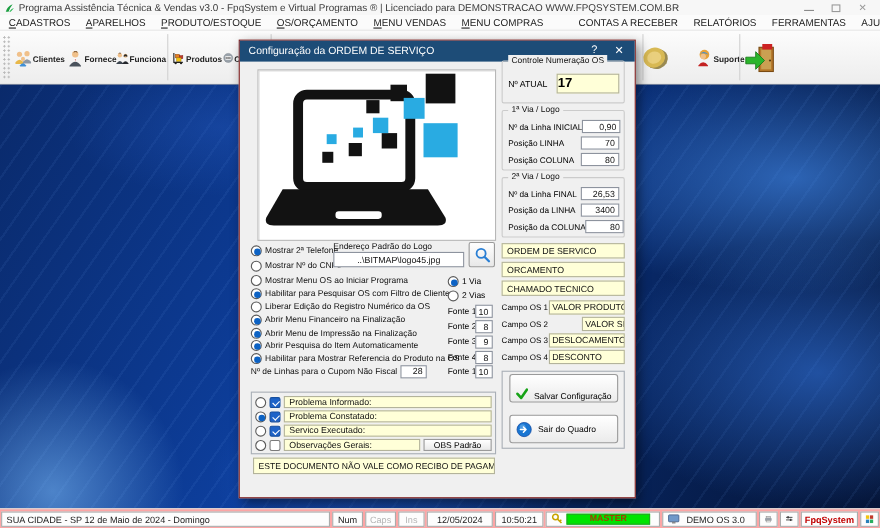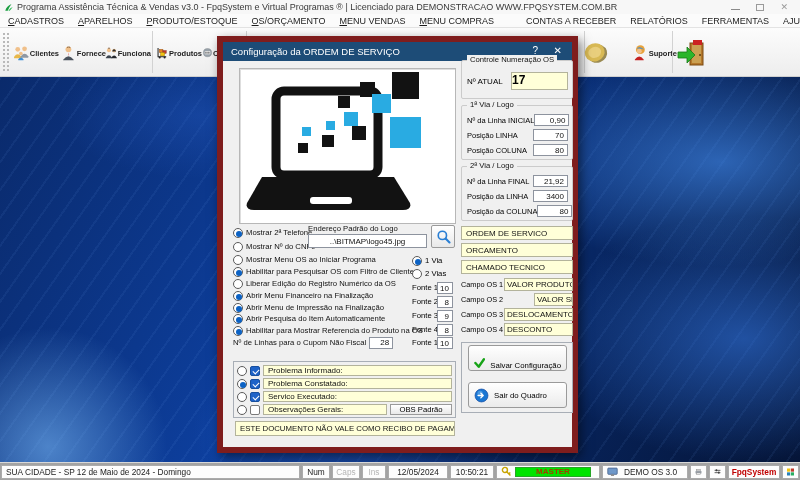--- a/index.html
+++ b/index.html
@@ -41,21 +41,21 @@
       radial-gradient(circle 170px at 6% 96%, rgba(130,195,255,.55), transparent 70%),
       radial-gradient(ellipse 320px 150px at 90% 22%, rgba(70,145,245,.6), transparent 70%),
       radial-gradient(ellipse 280px 170px at 93% 68%, rgba(55,125,235,.55), transparent 72%),
       radial-gradient(ellipse 240px 110px at 45% 92%, rgba(45,105,215,.45), transparent 70%),
       radial-gradient(ellipse 200px 90px at 25% 10%, rgba(40,95,200,.35), transparent 70%),
       repeating-linear-gradient(125deg, rgba(120,175,255,.07) 0 2px, transparent 2px 16px),
       linear-gradient(115deg,#0a2a6b 0%,#0d3f9e 40%,#072258 75%,#051538 100%); }
 
   
   .dialog { position:absolute; left:217px; top:36px; width:361px; height:417px;
-    background:#f0f0f0; border:6px solid #7f1d1d; box-shadow:3px 4px 10px rgba(0,0,0,.5); }
+    background:#f0f0f0; border:1px solid #7f1d1d; box-shadow:3px 4px 10px rgba(0,0,0,.5); }
   .dlg-title { position:absolute; left:0; top:0; right:0; height:19px; background:#1d4c77;
     color:#fff; font-size:9.5px; display:flex; align-items:center; padding:0 8px; }
   .dlg-title .dlg-help { position:absolute; right:34px; top:3px; font-size:10px; }
   .dlg-title .dlg-close { position:absolute; right:10px; top:3px; font-size:10px; }
 
   .laptop-panel { position:absolute; left:16px; top:26px; width:217px; height:156px;
     background:#fff; border:1px solid #b7b7b7; box-shadow:inset 1px 1px 0 #dedede; }
 
   .orow { position:absolute; left:10px; display:flex; align-items:center; gap:3px;
     font-size:7.7px; color:#111; white-space:nowrap; height:11px; }
@@ -113,21 +113,21 @@
   .campo-row .yfield { flex:1; height:13px; padding:0 2px; }
 
   .btn-panel { position:absolute; left:238px; top:300px; width:112px; height:71px;
     border:1px solid #a8aeb6; background:#f0f0f0; }
   .dlg-btn { position:absolute; left:6px; width:99px; height:26px;
     background:linear-gradient(#ffffff,#ebebeb); border:1px solid #9a9a9a; border-radius:3px;
     display:flex; align-items:center; gap:5px; padding:0 5px; font-size:7.8px; white-space:nowrap; }
 
   
   .statusbar { position:absolute; left:0; bottom:0; width:800px; height:18px;
-    background:#a3a3a3; border-top:1px solid #d8d8d8; display:flex; align-items:center;
+    background:#fca5a5; border-top:1px solid #d8d8d8; display:flex; align-items:center;
     padding:1px 1px; gap:2px; }
   .sb-panel { height:14px; background:#fdfdfd; border:1px solid #ababab;
     display:flex; align-items:center; padding:0 4px; font-size:8.3px; color:#222;
     white-space:nowrap; }
   .sb-loc { flex:1; }
   .sb-dim { color:#b5b5b5; }
   .sb-center { justify-content:center; }
   .master-box { width:76px; height:10px; background:#00e400; border:1px solid #27a527;
     color:#a33c00; font-weight:bold; font-size:8px; display:flex; align-items:center;
     justify-content:center; margin-left:3px; }
@@ -412,21 +412,21 @@
       <div class="grow" style="top:38px;">
         <span>Posição COLUNA</span>
         <span class="field num">80</span>
       </div>
     </div>
 
     <div class="group" style="top:124px;height:55px;">
       <span class="gtitle">2ª Via / Logo</span>
       <div class="grow" style="top:8px;">
         <span>Nº da Linha FINAL</span>
-        <span class="field num">21,92</span>
+        <span class="field num">26,53</span>
       </div>
       <div class="grow" style="top:23px;">
         <span>Posição da LINHA</span>
         <span class="field num">3400</span>
       </div>
       <div class="grow" style="top:38px;">
         <span>Posição da COLUNA</span>
         <span class="field num">80</span>
       </div>
     </div>

